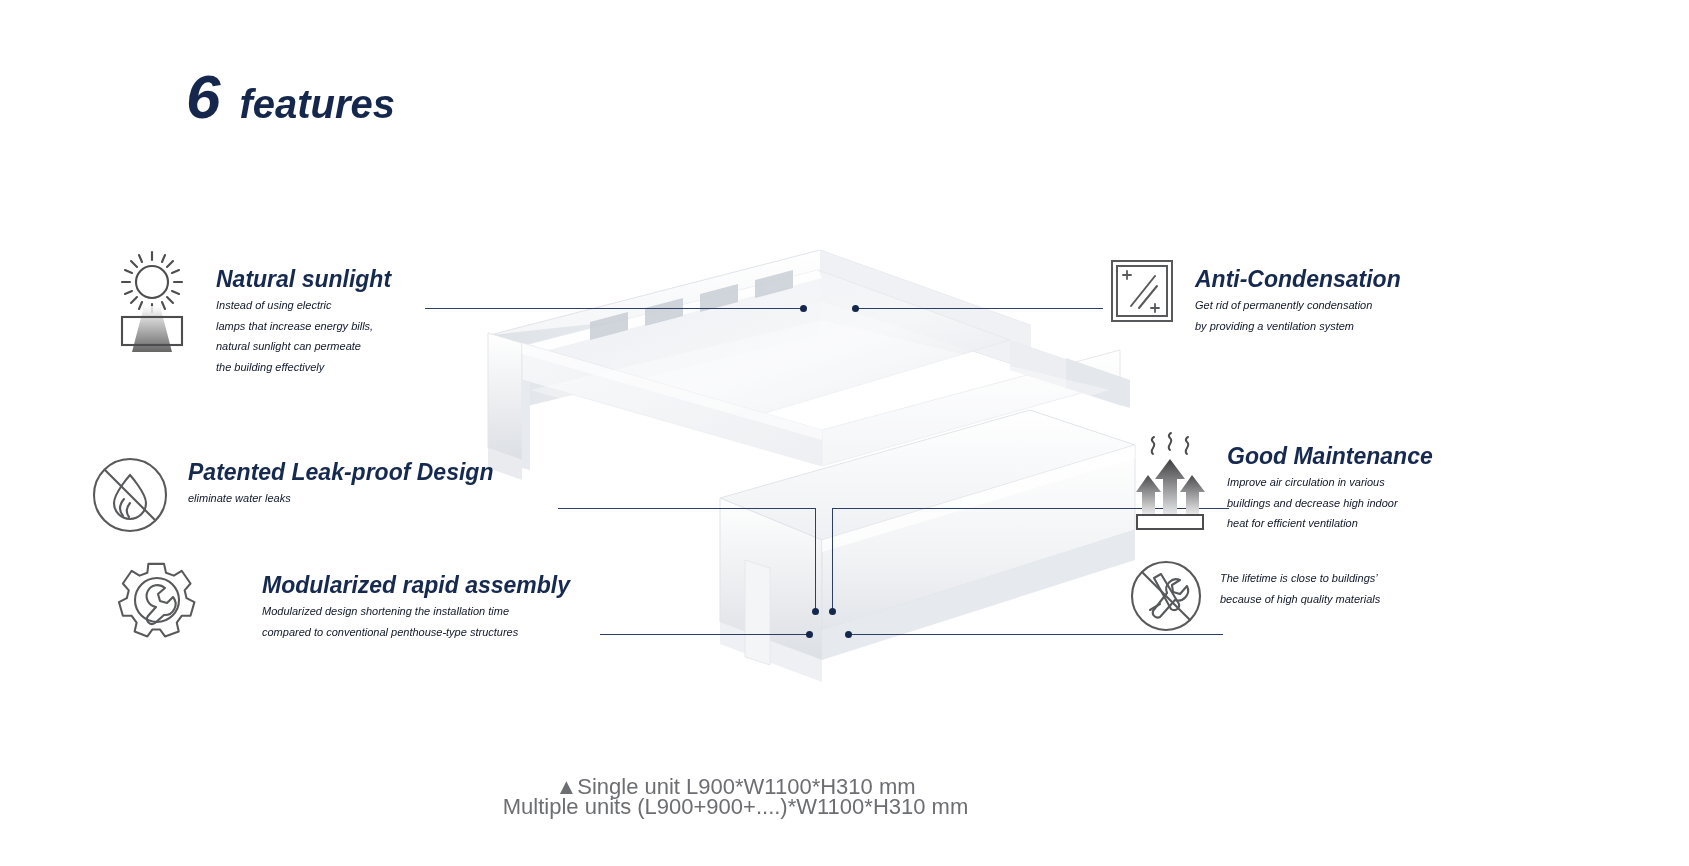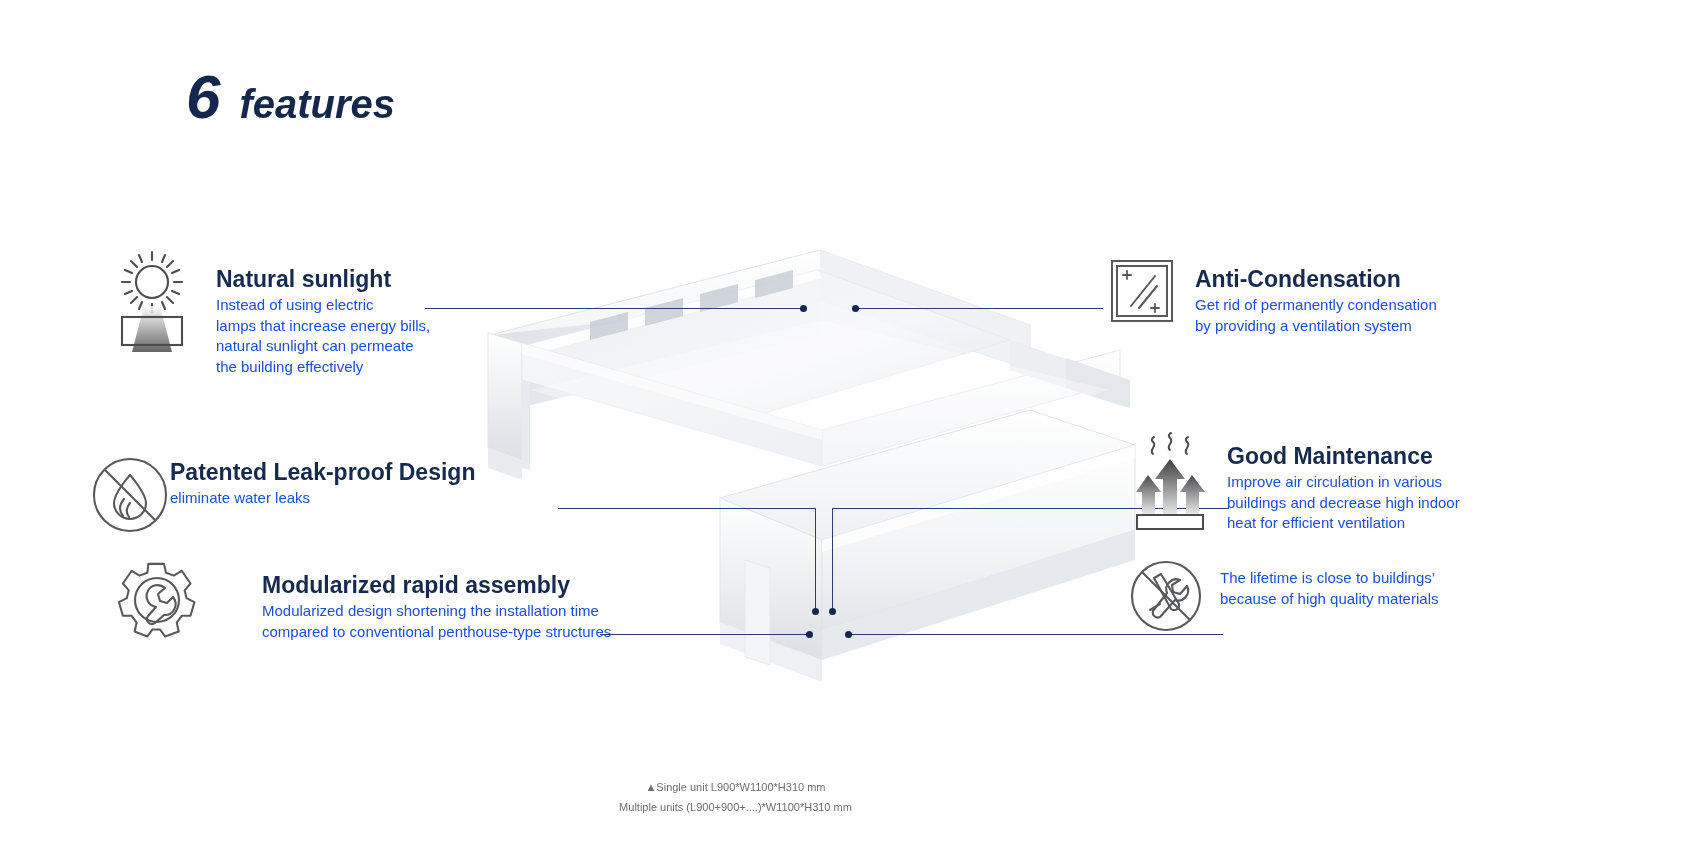--- a/index.html
+++ b/index.html
@@ -41,42 +41,42 @@
   .feature {
     position: absolute;
     display: flex;
     align-items: flex-start;
   }
   .feature.right-side { flex-direction: row; }
   .f-icon {
     flex: 0 0 auto;
     position: relative;
   }
-  .f-text { flex: 1 1 auto; }
+  .f-text { flex: 1 1 auto; font-style: italic; }
   .f-title {
     color: #16294f;
     font-weight: bold;
     font-size: 23px;
     line-height: 26px;
     white-space: nowrap;
     margin: 0 0 3px 0;
   }
   .f-desc {
-    color: #1d4ed8;
-    font-size: 15px;
+    color: #0f172a;
+    font-size: 11px;
     line-height: 20.5px;
     margin: 0;
   }
   .f-desc div { white-space: nowrap; }
 
   
   #feature-sunlight      { left: 108px;  top: 244px;  }
   #feature-sunlight .f-text { margin-left: 20px; margin-top: 22px; }
   #feature-leakproof     { left: 90px;   top: 455px;  }
-  #feature-leakproof .f-text { margin-top: 4px; }
+  #feature-leakproof .f-text { margin-left: 18px; margin-top: 4px; }
   #feature-modular       { left: 118px;  top: 560px; gap: 48px;  }
   #feature-modular .f-text { margin-left: 16px; margin-top: 12px; }
 
   #feature-anticond      { left: 1109px; top: 258px;  }
   #feature-anticond .f-text { margin-left: 20px; margin-top: 8px; }
   #feature-ventilation   { left: 1131px; top: 427px;  }
   #feature-ventilation .f-text { margin-left: 18px; margin-top: 16px; }
   #feature-maintenance   { left: 1128px; top: 558px;  }
   #feature-maintenance .f-text { margin-left: 16px; margin-top: 10px; }
 
@@ -109,21 +109,21 @@
   }
 
   
   #caption {
     position: absolute;
     left: 0;
     top: 777px;
     width: 1471px;
     text-align: center;
     color: #6d6e71;
-    font-size: 11px;
+    font-size: 22px;
     line-height: 20px;
     font-family: "Liberation Sans", sans-serif;
   }
   #caption div { white-space: nowrap; }
 </style>
 </head>
 <body>
 
 <div id="title-block">
   <span id="title-number">6</span><span id="title-word">features</span>

